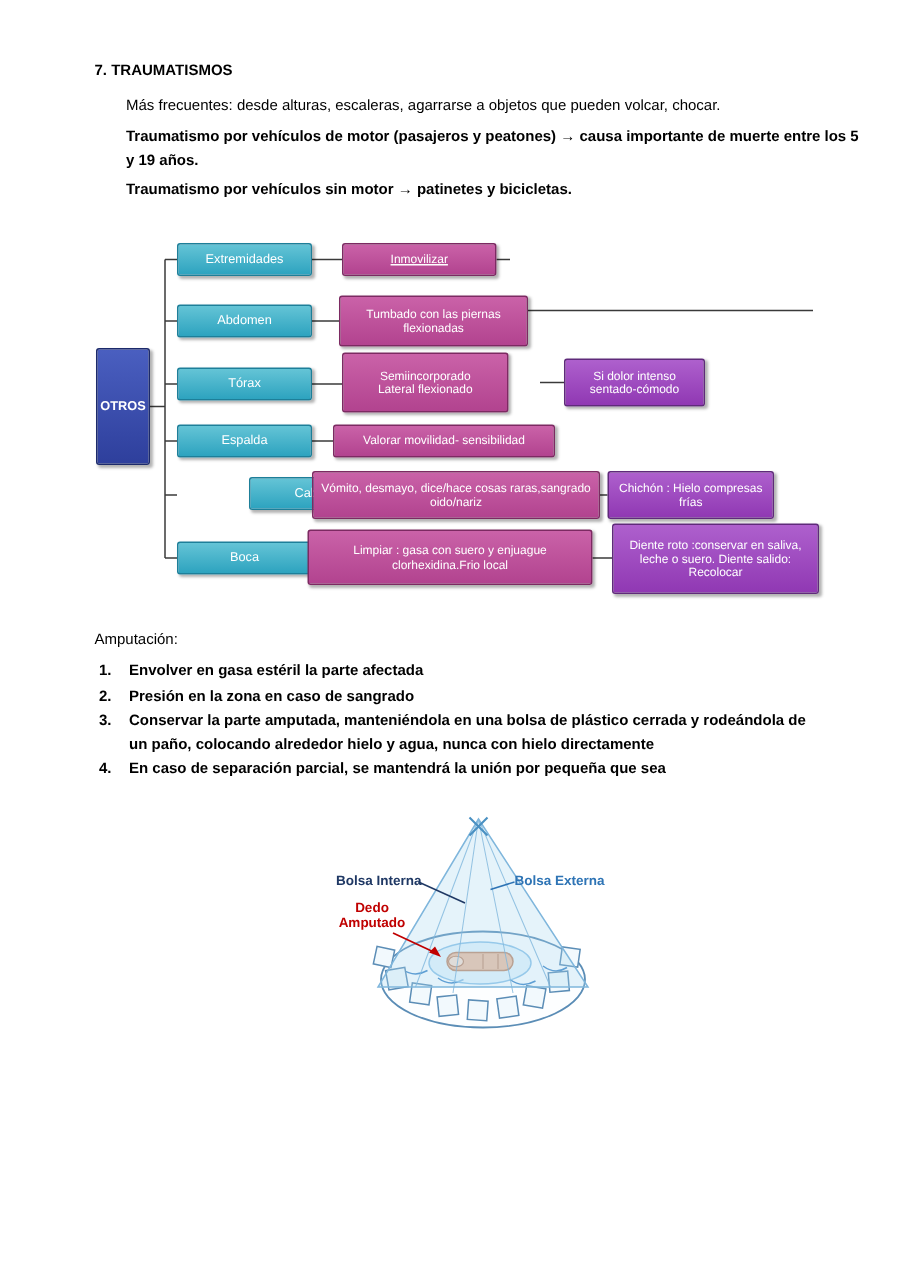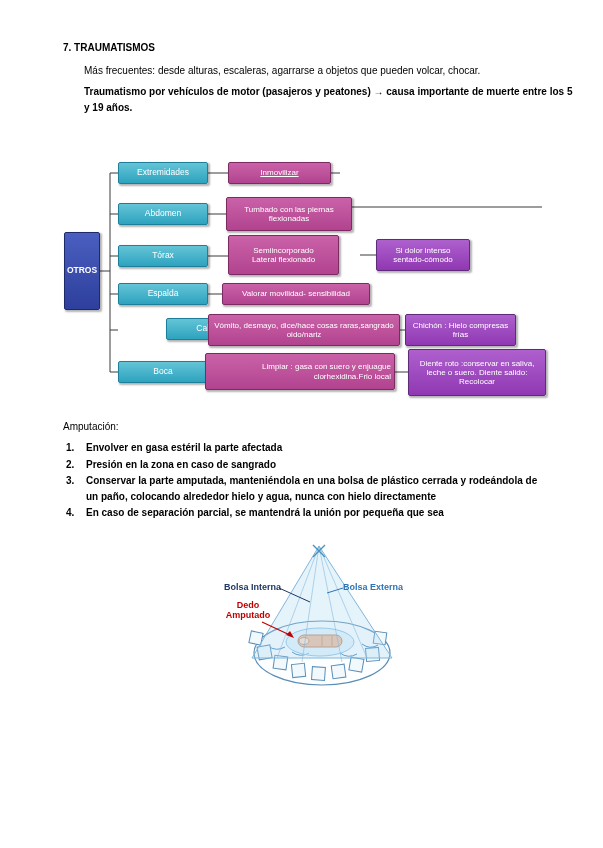--- a/index.html
+++ b/index.html
@@ -55,20 +55,21 @@
   .lbl-dedo{left:0px;top:60px;width:52px;text-align:center;color:#c00000;}
 </style>
 </head>
 <body>
 
 <div class="page">
 
   <div class="title">7. TRAUMATISMOS</div>
   <div class="para p1">Más frecuentes: desde alturas, escaleras, agarrarse a objetos que pueden volcar, chocar.</div>
   <div class="para p2 bold">Traumatismo por vehículos de motor (pasajeros y peatones) → causa importante de muerte entre los 5 y 19 años.</div>
+  <div class="para p3 bold">Traumatismo por vehículos sin motor → patinetes y bicicletas.</div>
 
   <div class="diagram">
     <svg class="connectors" viewBox="0 0 510 260" xmlns="http://www.w3.org/2000/svg">
       <g stroke="#3a3a3a" stroke-width="1" fill="none">
         <path d="M40,121 H50"></path>
         <path d="M50,23 V222"></path>
         <path d="M50,23 H58"></path>
         <path d="M50,64 H58"></path>
         <path d="M50,106 H58"></path>
         <path d="M50,144 H58"></path>
@@ -128,21 +129,21 @@
     <div class="dbox magenta" style="left:148px;top:164px;width:192px;height:32px;">
       <span>Vómito, desmayo, dice/hace cosas raras,sangrado oido/nariz</span>
     </div>
     <div class="dbox purple" style="left:345px;top:164px;width:111px;height:32px;">
       <span>Chichón : Hielo compresas frías</span>
     </div>
 
     <div class="dbox cyan" style="left:58px;top:211px;width:90px;height:22px;">
       <span>Boca</span>
     </div>
-    <div class="dbox magenta" style="left:145px;top:203px;width:190px;height:37px;text-align:right;">
+    <div class="dbox magenta" style="left:145px;top:203px;width:190px;height:37px;">
       <span>Limpiar : gasa con suero y enjuague clorhexidina.Frio local</span>
     </div>
     <div class="dbox purple" style="left:348px;top:199px;width:138px;height:47px;">
       <span>Diente roto :conservar en saliva, leche o suero. Diente salido: Recolocar</span>
     </div>
   </div>
 
   <div class="amp-heading">Amputación:</div>
 
   <div class="amp-list">

